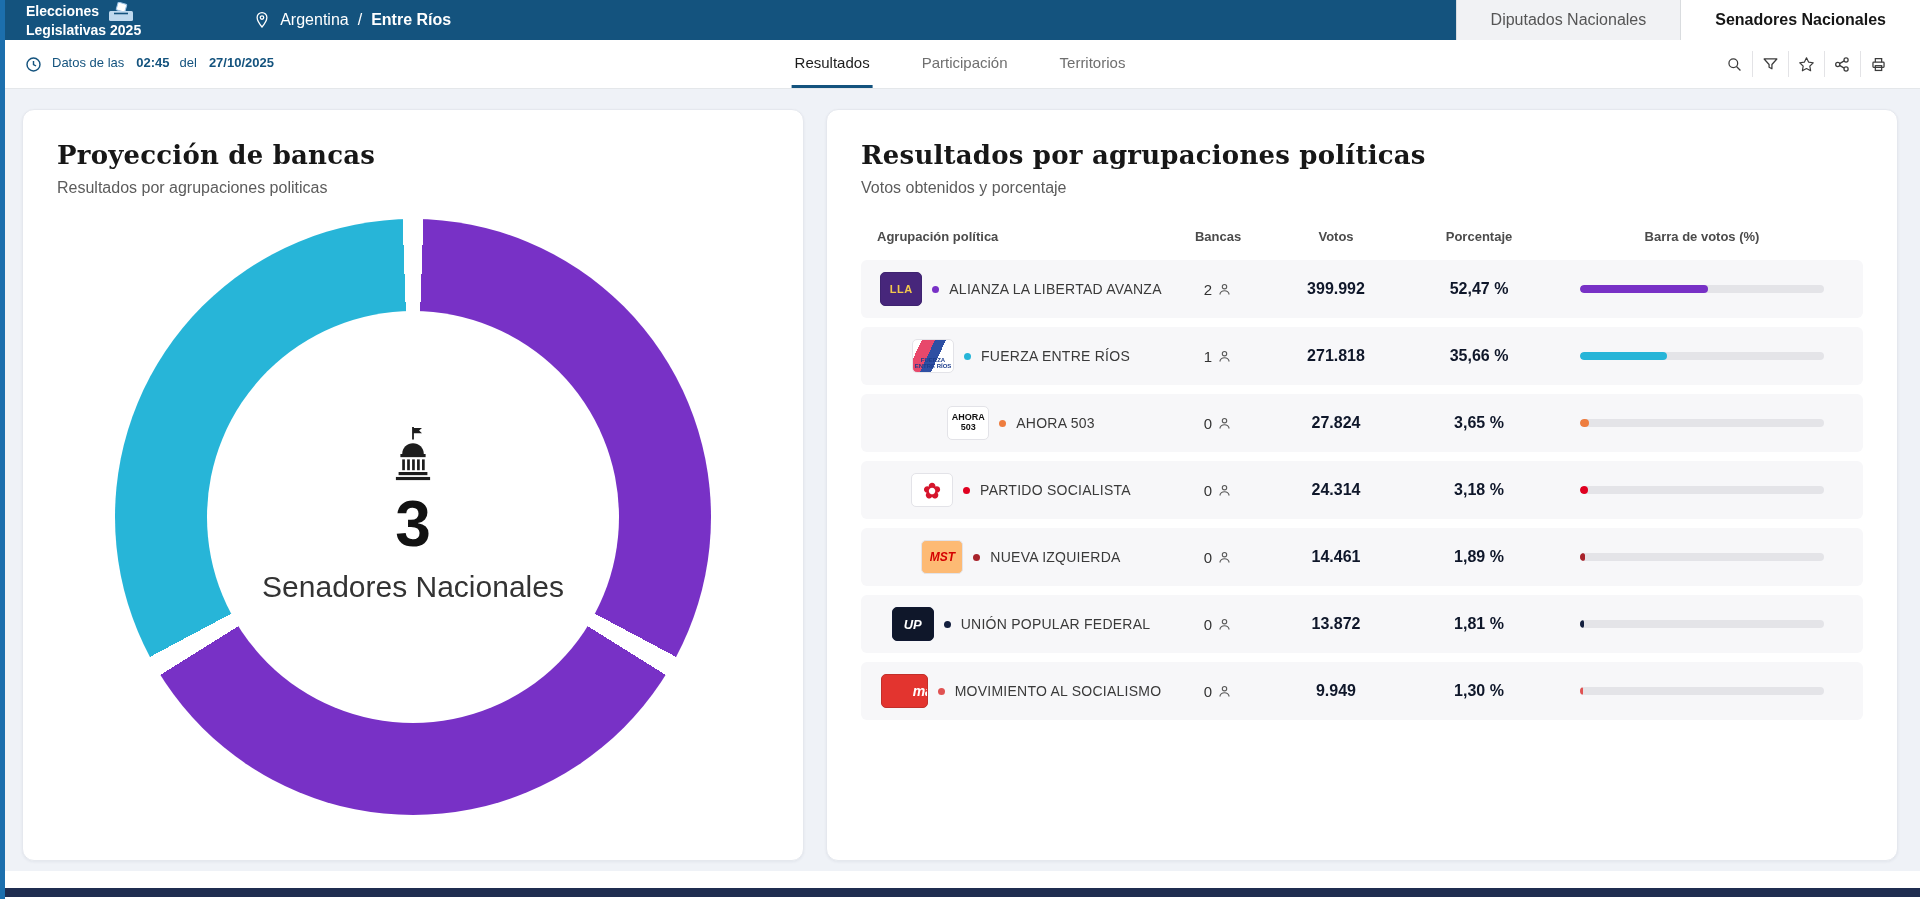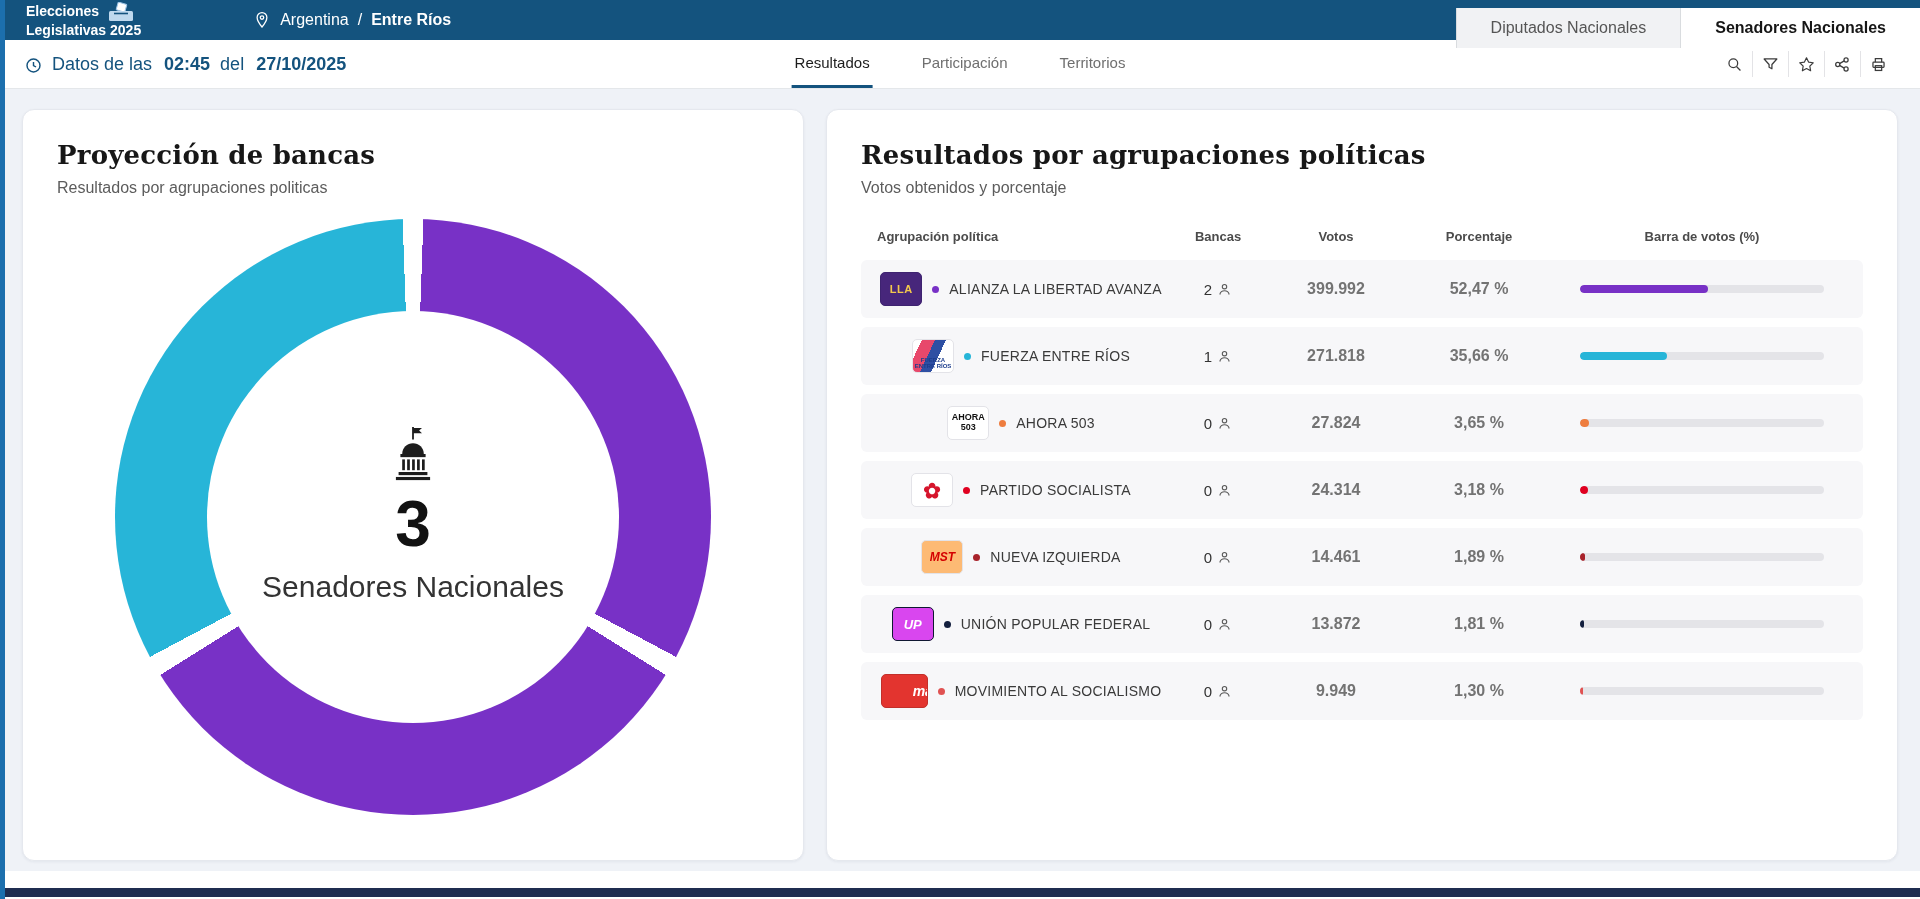--- a/index.html
+++ b/index.html
@@ -8,27 +8,27 @@
 
   .left-strip { position:absolute; left:0; top:0; width:5px; height:100%; background:#1C6FAD; z-index:60; }
 
   
   .topbar { height:40px; background:#14537E; display:flex; align-items:stretch; color:#fff; padding-left:26px; position:relative; z-index:10;text-align:center; }
   .brand { display:flex; flex-direction:column; justify-content:center; font-weight:bold; font-size:14px; line-height:1.2; cursor:pointer; }
   .brand-line1 { display:flex; align-items:center; gap:7px; }
   .breadcrumb { display:flex; align-items:center; gap:9px; margin-left:112px; font-size:16px; }
   .breadcrumb .region { font-weight:bold; }
   .breadcrumb .crumb { cursor:pointer; }
-  .header-tabs { margin-left:auto; display:flex; height:40px;margin-top:8px; }
+  .header-tabs { margin-left:auto; display:flex; height:40px; }
   .htab { display:flex; align-items:center; padding:0 34px; font-size:16px; background:#F1F2F4; color:#555; border-left:1px solid #D9DCDF; cursor:pointer; white-space:nowrap; }
   .htab.active { background:#fff; color:#161616; font-weight:bold; }
 
   
   .subbar { height:49px; background:#fff; border-bottom:1px solid #E4E7EA; display:flex; align-items:center; padding:0 24px; position:relative; z-index:5; }
-  .ts { display:flex; align-items:flex-end; gap:9px; color:#14537E; font-size:18px; }
+  .ts { display:flex; align-items:flex-start; gap:9px; color:#14537E; font-size:13px; }
   .ts b { margin:0 1px; }
   .ts span { margin-right:2px; }
   .center-tabs { position:absolute; left:50%; transform:translateX(-50%); display:flex; height:100%; }
   .ctab { display:flex; align-items:center; padding:0 3px; margin:0 23px; font-size:15px; color:#6F6F6F; border-bottom:3px solid transparent; cursor:pointer; }
   .ctab.active { color:#1C1C1C; border-bottom-color:#14537E; }
   .toolbar { margin-left:auto; display:flex; align-items:center; height:26px; }
   .tool { width:36px; height:26px; display:flex; align-items:center; justify-content:center; cursor:pointer; }
   .tool + .tool { border-left:1px solid #E3E3E6; }
   .tool svg { width:19px; height:19px; }
 
@@ -61,21 +61,21 @@
   .logo-fer { background-image:linear-gradient(115deg,#ffffff 16%,#E8486B 16% 40%,#2E4FA3 40% 60%,#ffffff 60%); align-items:flex-end; padding-bottom:2px; font-size:6px; line-height:1.1; }
   .logo-ahora { font-size:9px; line-height:1.1; font-weight:800; white-space:normal; }
   .logo-ps { font-size:21px; line-height:1; }
   .logo-mst { font-size:12px; font-style:italic; font-weight:900; }
   .logo-up { font-size:13px; font-style:italic; border-color:#101832; }
   .logo-mas { font-size:14px; font-style:italic; border-color:#C22F2A;padding-left:45px; }
   .dot { width:7px; height:7px; border-radius:50%; flex:0 0 auto; }
   .pname { font-size:14px; color:#3A3A3A; letter-spacing:.25px; white-space:nowrap; overflow:hidden; text-overflow:ellipsis; }
   .cell.bancas { display:flex; align-items:center; justify-content:center; gap:5px; font-size:15px; color:#333; }
   .person { width:15px; height:15px; }
-  .cell.votos, .cell.pct { text-align:center; font-size:16px; font-weight:bold; color:#737373; }
+  .cell.votos, .cell.pct { text-align:center; font-size:16px; font-weight:bold; color:#0f172a; }
   .cell.bar { display:flex; justify-content:center; }
   .track { width:244px; height:8px; background:#E4E4E8; border-radius:4px; overflow:hidden; }
   .fill { height:100%; border-radius:4px; }
 
   .bottombar { position:absolute; left:0; bottom:2px; width:100%; height:9px; background:#1F2D50; }
 </style>
 </head>
 <body>
 
 <div class="left-strip"></div>
@@ -305,21 +305,21 @@
       <div class="cell votos">14.461</div>
       <div class="cell pct">1,89 %</div>
       <div class="cell bar">
         <div class="track">
           <div class="fill" style="width:1.89%;background:#A8232B"></div>
         </div>
       </div>
           </div>
           <div class="trow">
       <div class="cell party">
-        <span class="logo logo-up" style="background:#d946ef;color:#FFFFFF">UP</span>
+        <span class="logo logo-up" style="background:#0f172a;color:#FFFFFF">UP</span>
         <span class="dot" style="background:#131F3E"></span>
         <span class="pname">UNIÓN POPULAR FEDERAL</span>
       </div>
       <div class="cell bancas">
         <span>0</span>
         <svg class="person" viewBox="0 0 24 24" fill="none" stroke="#5a5a5a" stroke-width="1.8">
           <circle cx="12" cy="7.5" r="3.5"></circle>
           <path d="M4.5 20c1-4 4-6 7.5-6s6.5 2 7.5 6"></path>
         </svg>
       </div>

